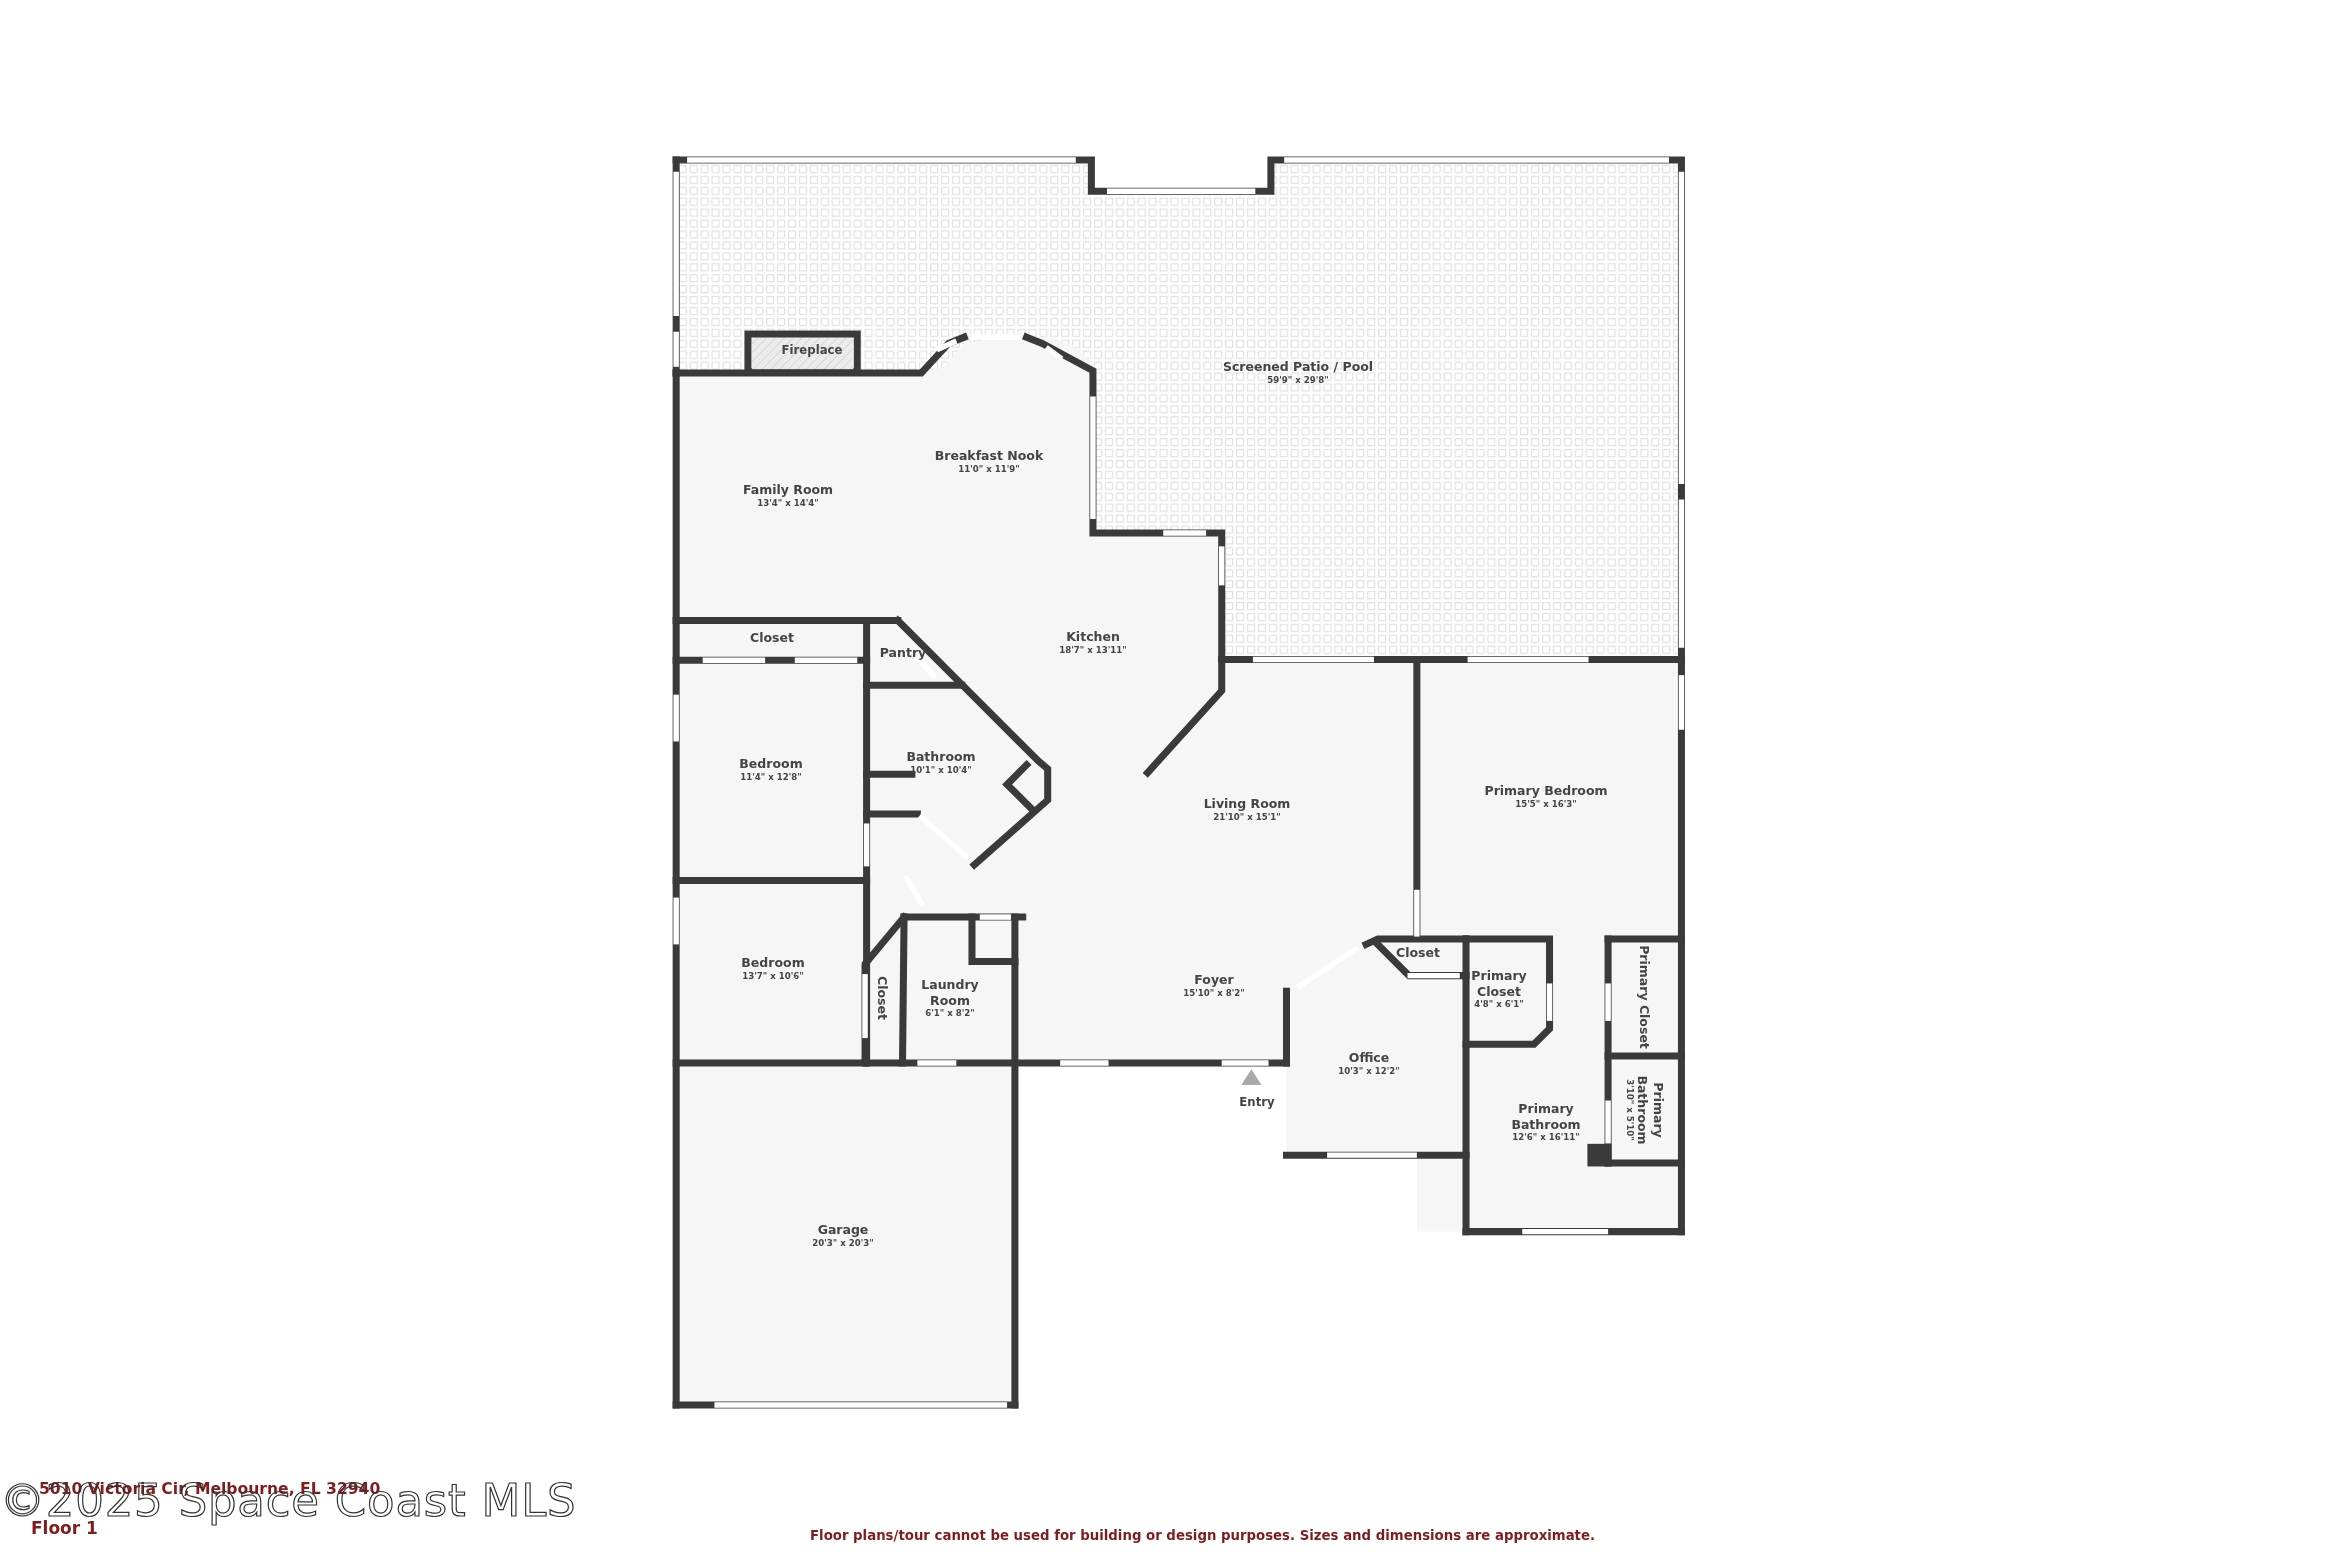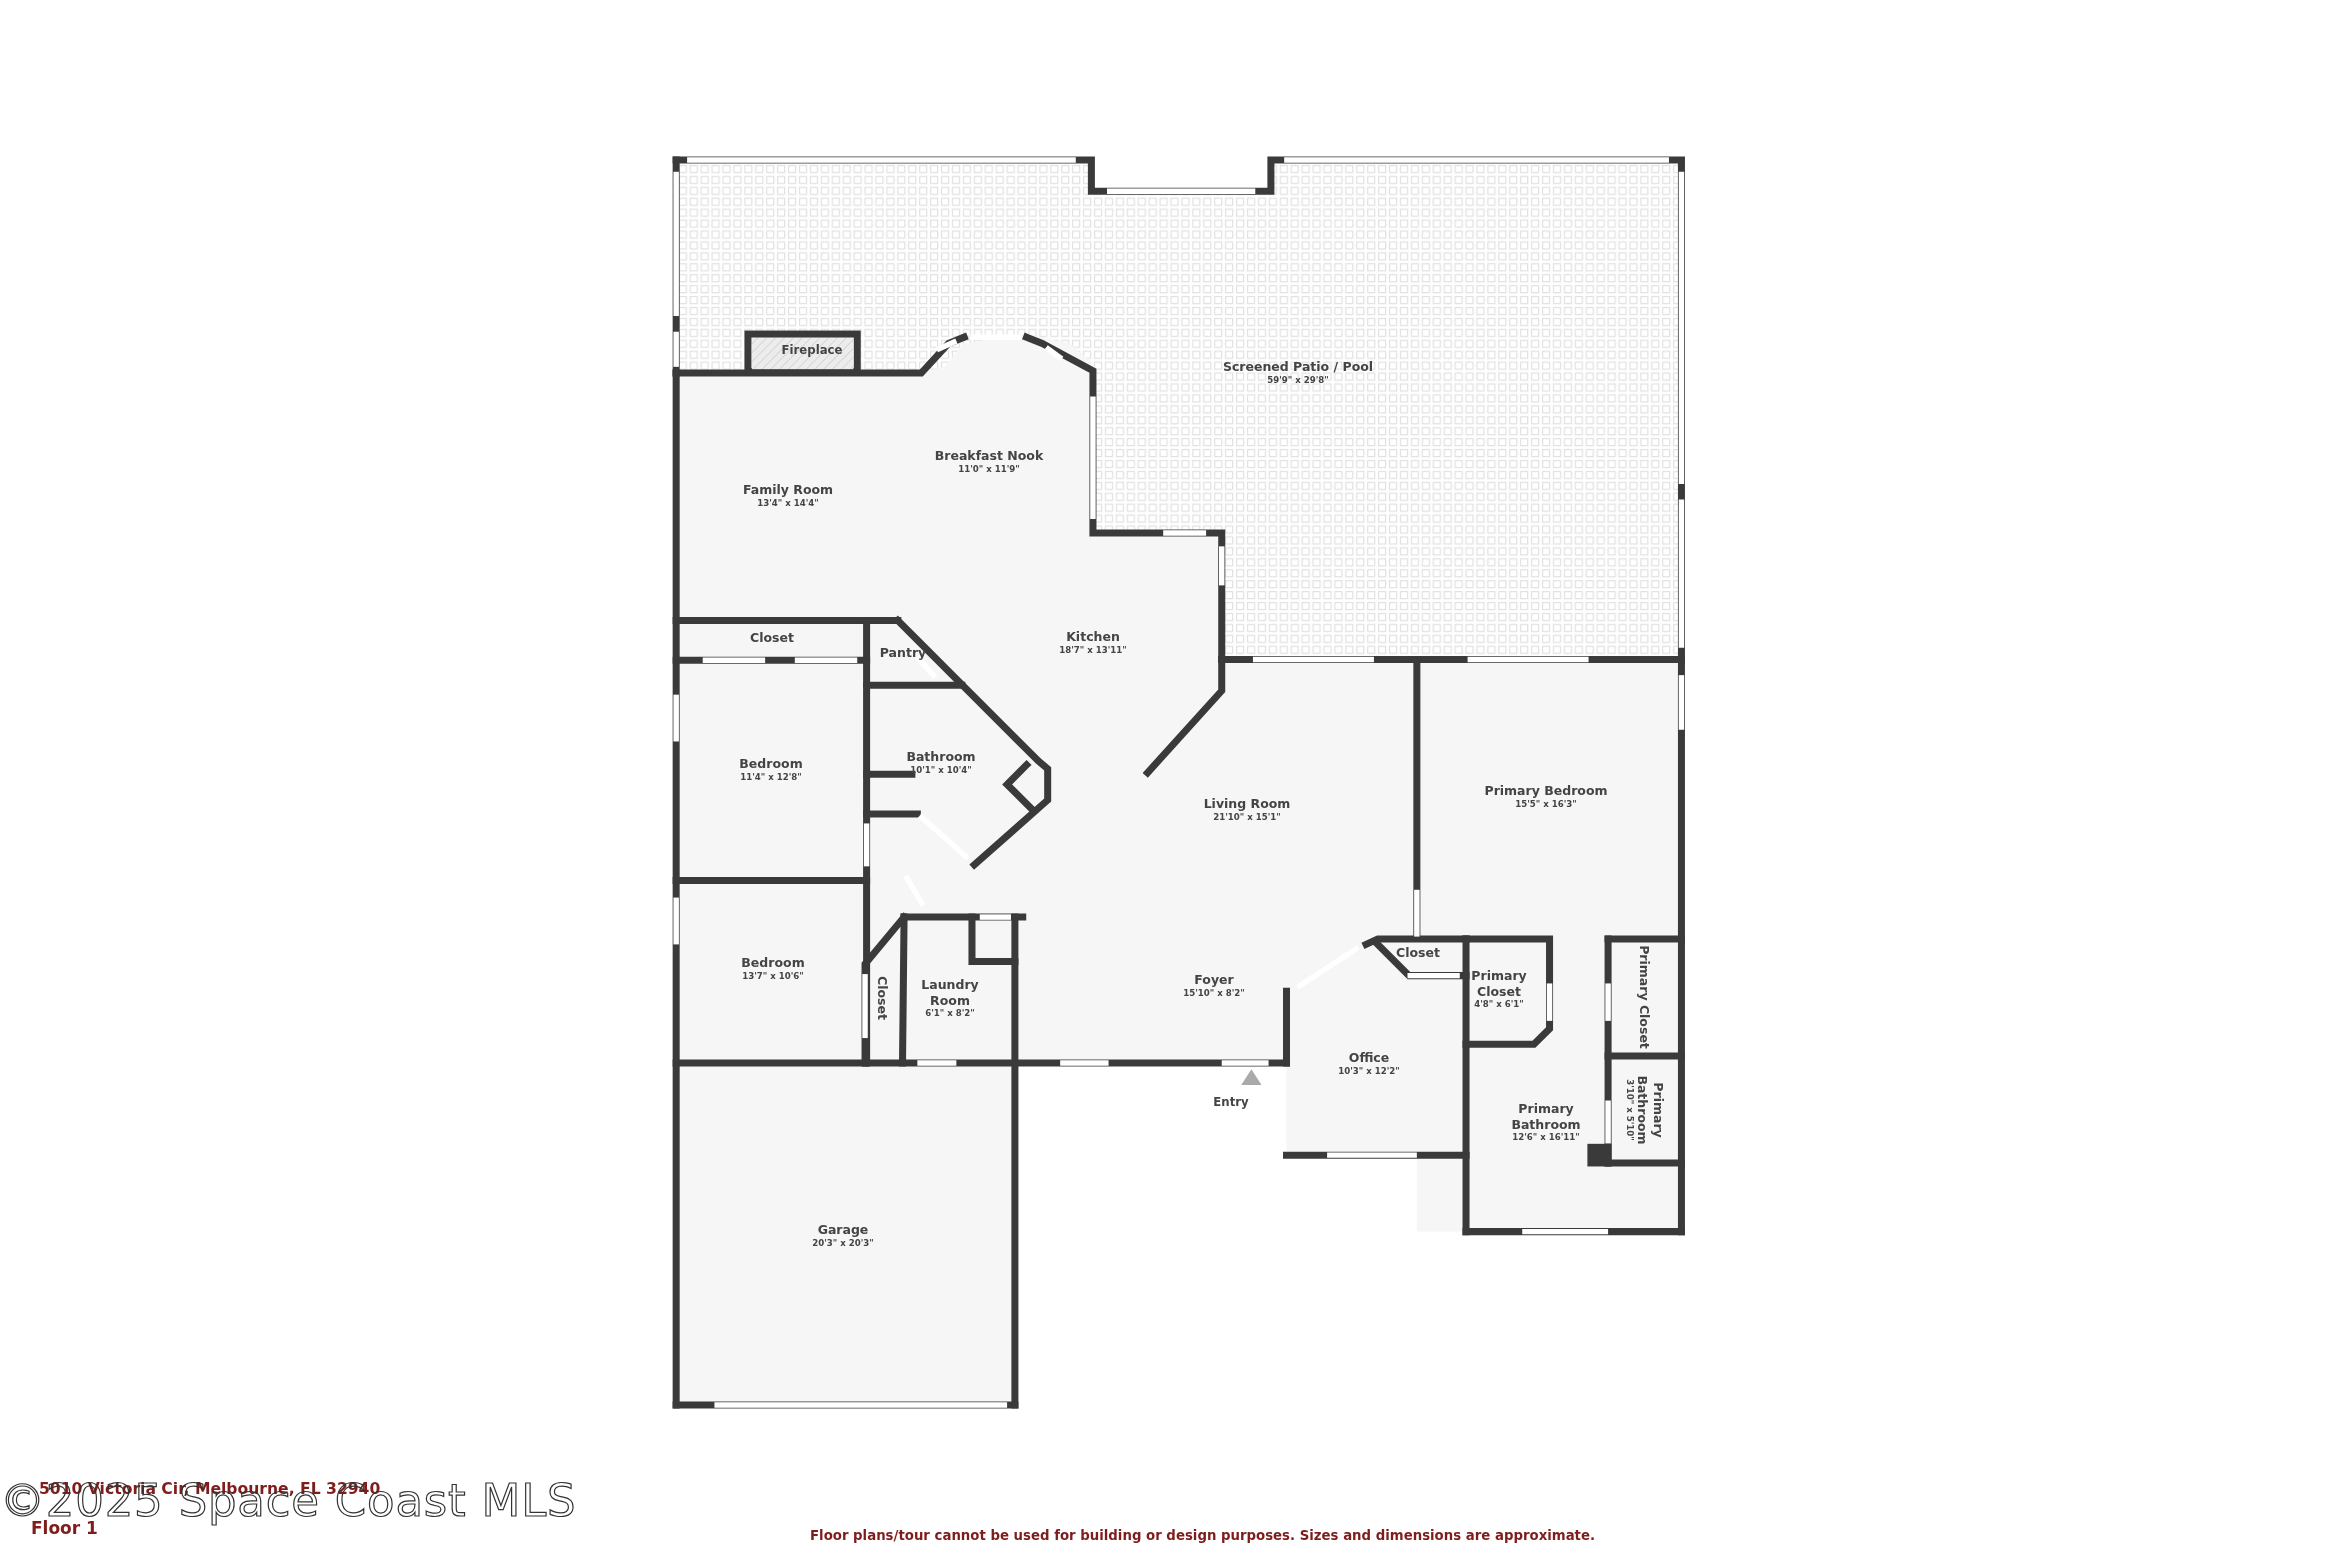--- a/index.html
+++ b/index.html
@@ -187,21 +187,21 @@
 </div>
 <div class="lbl" style="left:950px;top:998px;">
   <span class="nm">Laundry</span>
   <span class="nm">Room</span>
   <span class="dm">6'1" x 8'2"</span>
 </div>
 <div class="lbl" style="left:1166px;top:985px;margin-left:48px;">
   <span class="nm">Foyer</span>
   <span class="dm">15'10" x 8'2"</span>
 </div>
-<div class="lbl" style="left:1231px;top:1103px;">
+<div class="lbl" style="left:1257px;top:1103px;">
   <span class="nm" style="font-size:11.7px;">Entry</span>
 </div>
 <div class="lbl" style="left:1418px;top:953px;">
   <span class="nm">Closet</span>
 </div>
 <div class="lbl" style="left:1369px;top:1063px;">
   <span class="nm">Office</span>
   <span class="dm">10'3" x 12'2"</span>
 </div>
 <div class="lbl" style="left:1499px;top:989px;">

